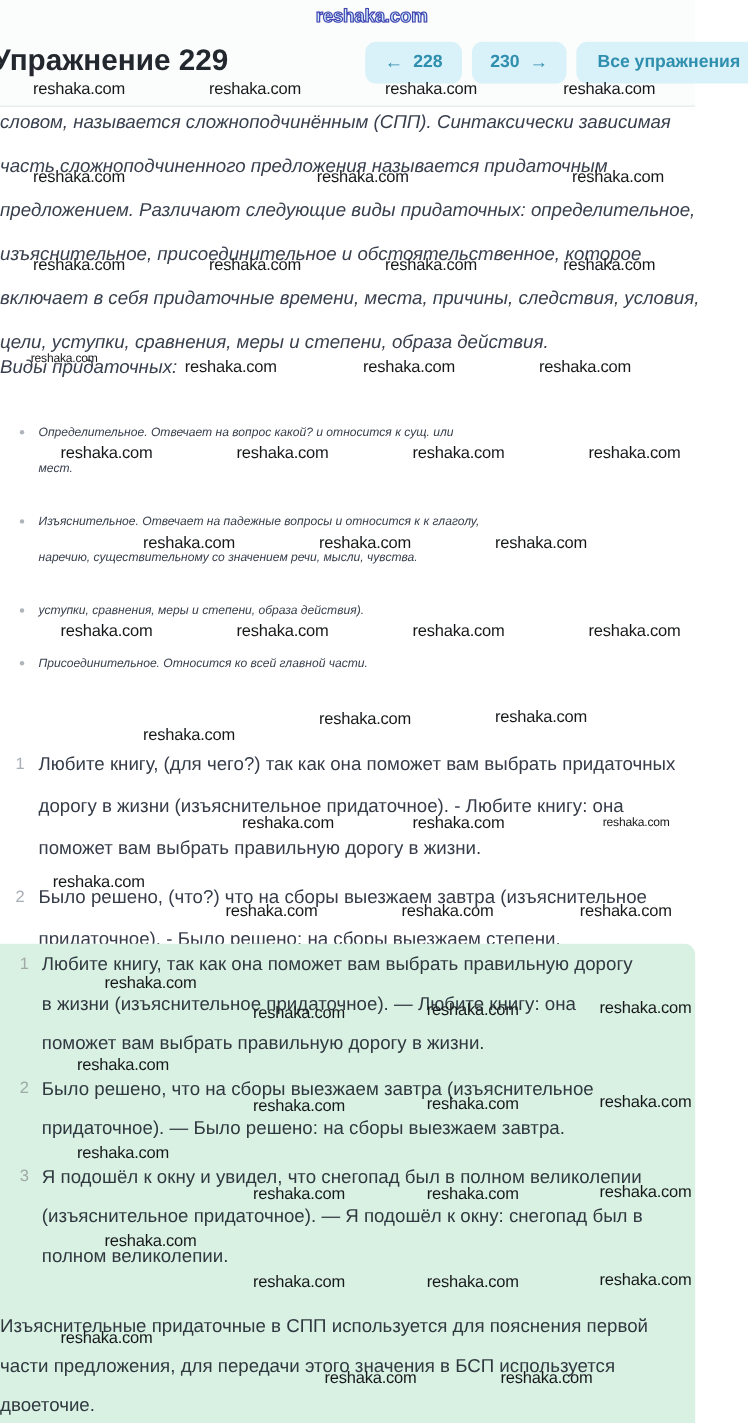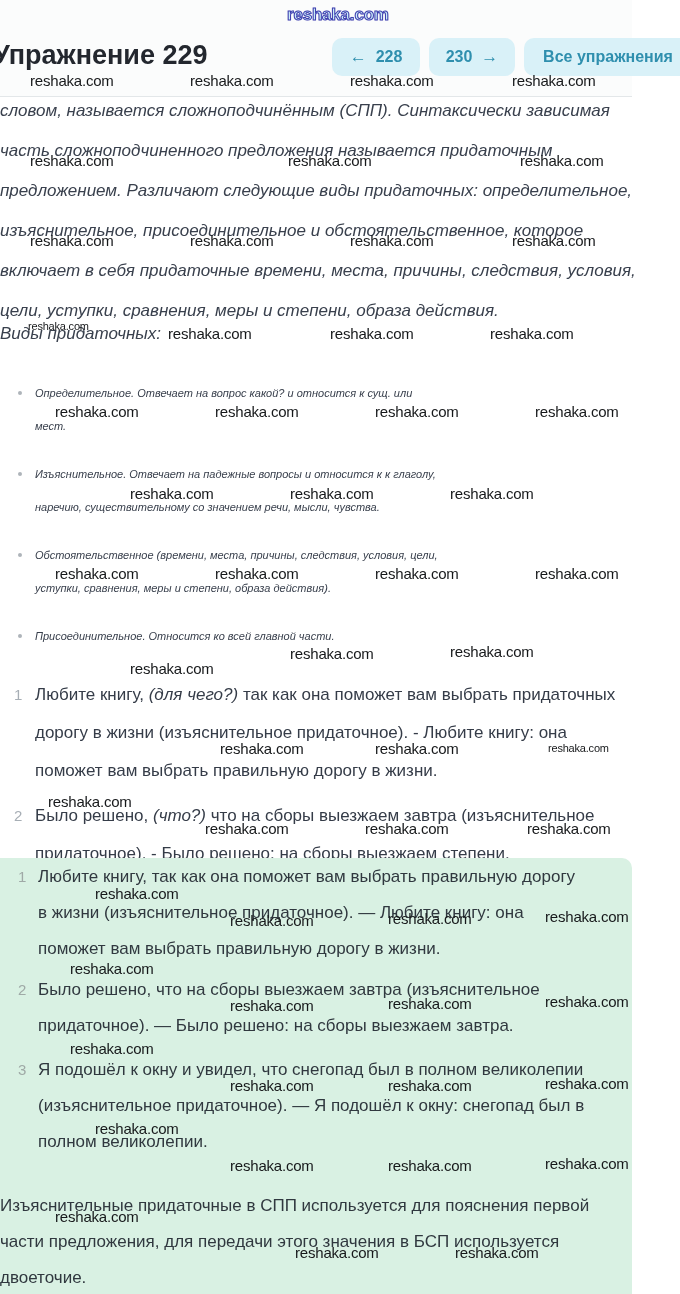--- a/index.html
+++ b/index.html
@@ -29,21 +29,21 @@
   .t-item{position:relative;padding-left:35px;font-style:italic;font-size:11px;line-height:33px;
           color:#39404d;margin-bottom:15px;}
   .t-item::before{content:"";position:absolute;left:18px;top:14px;width:4px;height:4px;
                   border-radius:50%;background:#aeb4ba;}
 
   
   .drafts{position:absolute;left:0;top:676px;z-index:0;}
   .draft-item{position:relative;padding-left:35px;font-size:17px;line-height:38px;color:#353c48;}
   .draft-item + .draft-item{margin-top:7px;}
   .item-number{position:absolute;left:14px;top:0;font-size:15px;line-height:38px;color:#a7aeb5;}
-  .hint{font-style:italic;}
+  .hint{}
 
   
   .answer-card{position:absolute;left:0;top:858px;width:632px;height:436px;
                background:#d9f1e3;border-radius:0 10px 0 0;z-index:1;padding-top:1px;
                box-sizing:border-box;}
   .ans-item{position:relative;padding-left:38px;font-size:17px;line-height:36px;color:#30383f;}
   .ans-item .item-number{left:18px;line-height:36px;color:#9fa9a6;}
   .ans-item + .ans-item{margin-top:6px;}
   .ans-2{margin-top:5px !important;}
   .ans-3{margin-top:8px !important;}
@@ -97,21 +97,20 @@
   <div class="types-list">
     <div class="t-item">
       <div class="line">Определительное. Отвечает на вопрос какой? и относится к сущ. или</div>
       <div class="line">мест.</div>
     </div>
     <div class="t-item">
       <div class="line">Изъяснительное. Отвечает на падежные вопросы и относится к к глаголу,</div>
       <div class="line">наречию, существительному со значением речи, мысли, чувства.</div>
     </div>
     <div class="t-item">
-      <div class="line">Обстоятельственное (времени, места, причины, следствия, условия, цели,</div>
       <div class="line">уступки, сравнения, меры и степени, образа действия).</div>
     </div>
     <div class="t-item">
       <div class="line">Присоединительное. Относится ко всей главной части.</div>
     </div>
   </div>
 
   <div class="drafts">
     <div class="draft-item">
       <span class="item-number">1</span>

